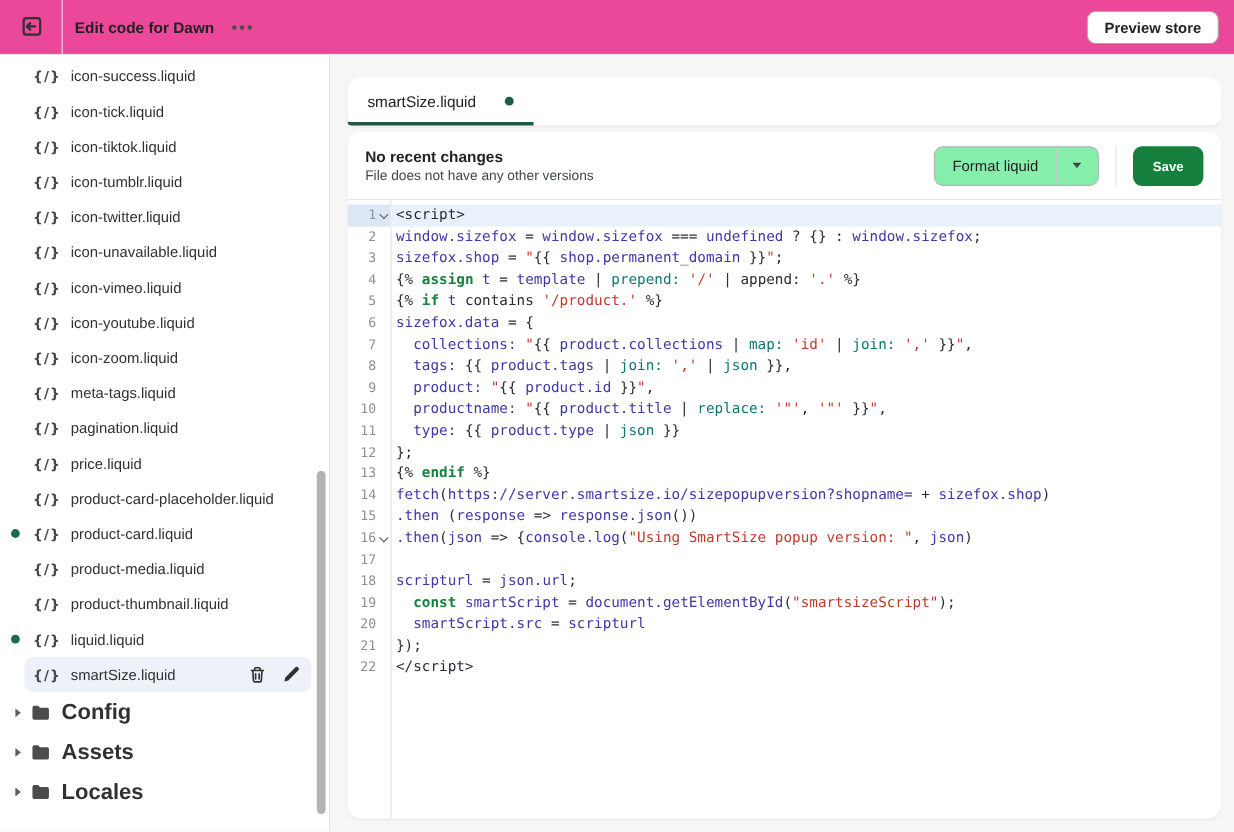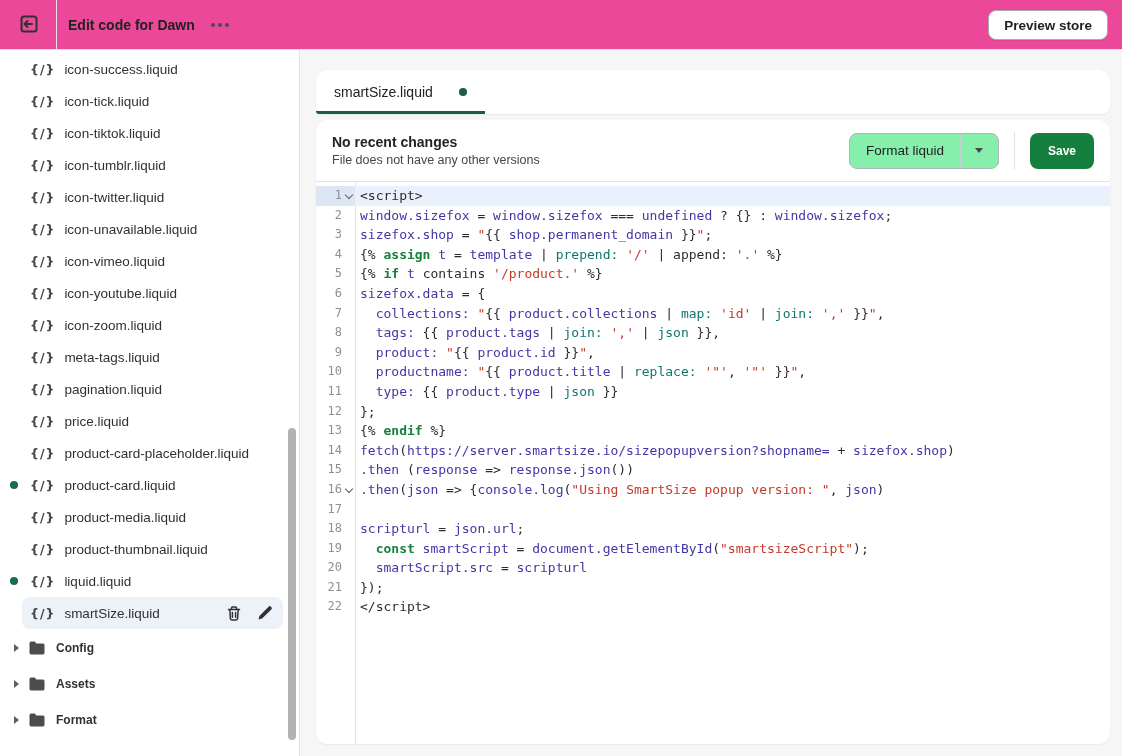--- a/index.html
+++ b/index.html
@@ -19,21 +19,21 @@
   .sidebar { position:absolute; top:50px; left:0; width:300px; height:706px; background:#fff; border-right:1px solid #e3e3e3; padding-top:3px; z-index:2; }
   .file-item { position:relative; height:32px; margin:0 16px 0 22px; border-radius:8px; display:flex; align-items:center; padding:0 8px; cursor:pointer; }
   .file-item.selected { background:#edf1f8; }
   .mod-dot { position:absolute; left:-12px; top:12px; width:8px; height:8px; border-radius:50%; background:#1c6b4f; }
   .braces { font-family:"DejaVu Sans", sans-serif; font-size:12.5px; font-weight:600; color:#44474a; letter-spacing:1px; flex:0 0 auto; }
   .file-label { margin-left:9px; font-size:13.5px; color:#2f3133; white-space:nowrap; }
   .file-actions { margin-left:auto; display:flex; align-items:center; gap:15px; padding-right:2px; }
   .file-actions svg { display:block; cursor:pointer; }
   .folder-item { position:relative; height:34px; margin-top:2px; display:flex; align-items:center; padding-left:14px; cursor:pointer; }
   .folder-caret { width:0; height:0; border-left:5px solid #5c5f62; border-top:4px solid transparent; border-bottom:4px solid transparent; margin-right:9px; }
-  .folder-label { margin-left:10px; font-size:12px; font-weight:600; color:#2f3133; }
+  .folder-label { margin-left:10px; font-size:20px; font-weight:600; color:#2f3133; }
   .sidebar-scroll { position:absolute; right:3px; top:378px; width:8px; height:312px; background:#b3b3b3; border-radius:4px; }
 
   
   .main { position:absolute; top:50px; left:301px; width:821px; height:706px; background:#f6f6f7; }
   .tab-card { position:absolute; left:15px; top:20px; width:794px; height:44px; background:#fff; border-radius:12px 12px 8px 8px; box-shadow:0 1px 2px rgba(0,0,0,.06); }
   .tab { position:relative; display:inline-flex; align-items:center; height:44px; padding:0 20px 0 18px; cursor:pointer; }
   .tab-label { font-size:14px; color:#202223; }
   .tab-dot { width:8px; height:8px; border-radius:50%; background:#1c5b4a; margin-left:26px; }
   .tab-underline { position:absolute; left:0; bottom:0; width:169px; height:3px; background:#1c5b4a; border-bottom-left-radius:8px; }
 
@@ -196,21 +196,21 @@
           </span>
           <span class="folder-label">Assets</span>
         </div>
         <div class="folder-item">
           <span class="folder-caret"></span>
           <span style="display: flex;">
             <svg width="18" height="16" viewBox="0 0 18 16">
               <path d="M1.5 3.2a1.6 1.6 0 0 1 1.6-1.6h3.6l1.6 1.8h6.6a1.6 1.6 0 0 1 1.6 1.6v7.8a1.6 1.6 0 0 1-1.6 1.6H3.1a1.6 1.6 0 0 1-1.6-1.6z" fill="#4a4c4e"></path>
             </svg>
           </span>
-          <span class="folder-label">Format</span>
+          <span class="folder-label">Locales</span>
         </div>
       </div>
     <div class="sidebar-scroll"></div>
   </div>
 
   <div class="main">
 
     <div class="tab-card">
       <div class="tab">
         <span class="tab-label">smartSize.liquid</span>

